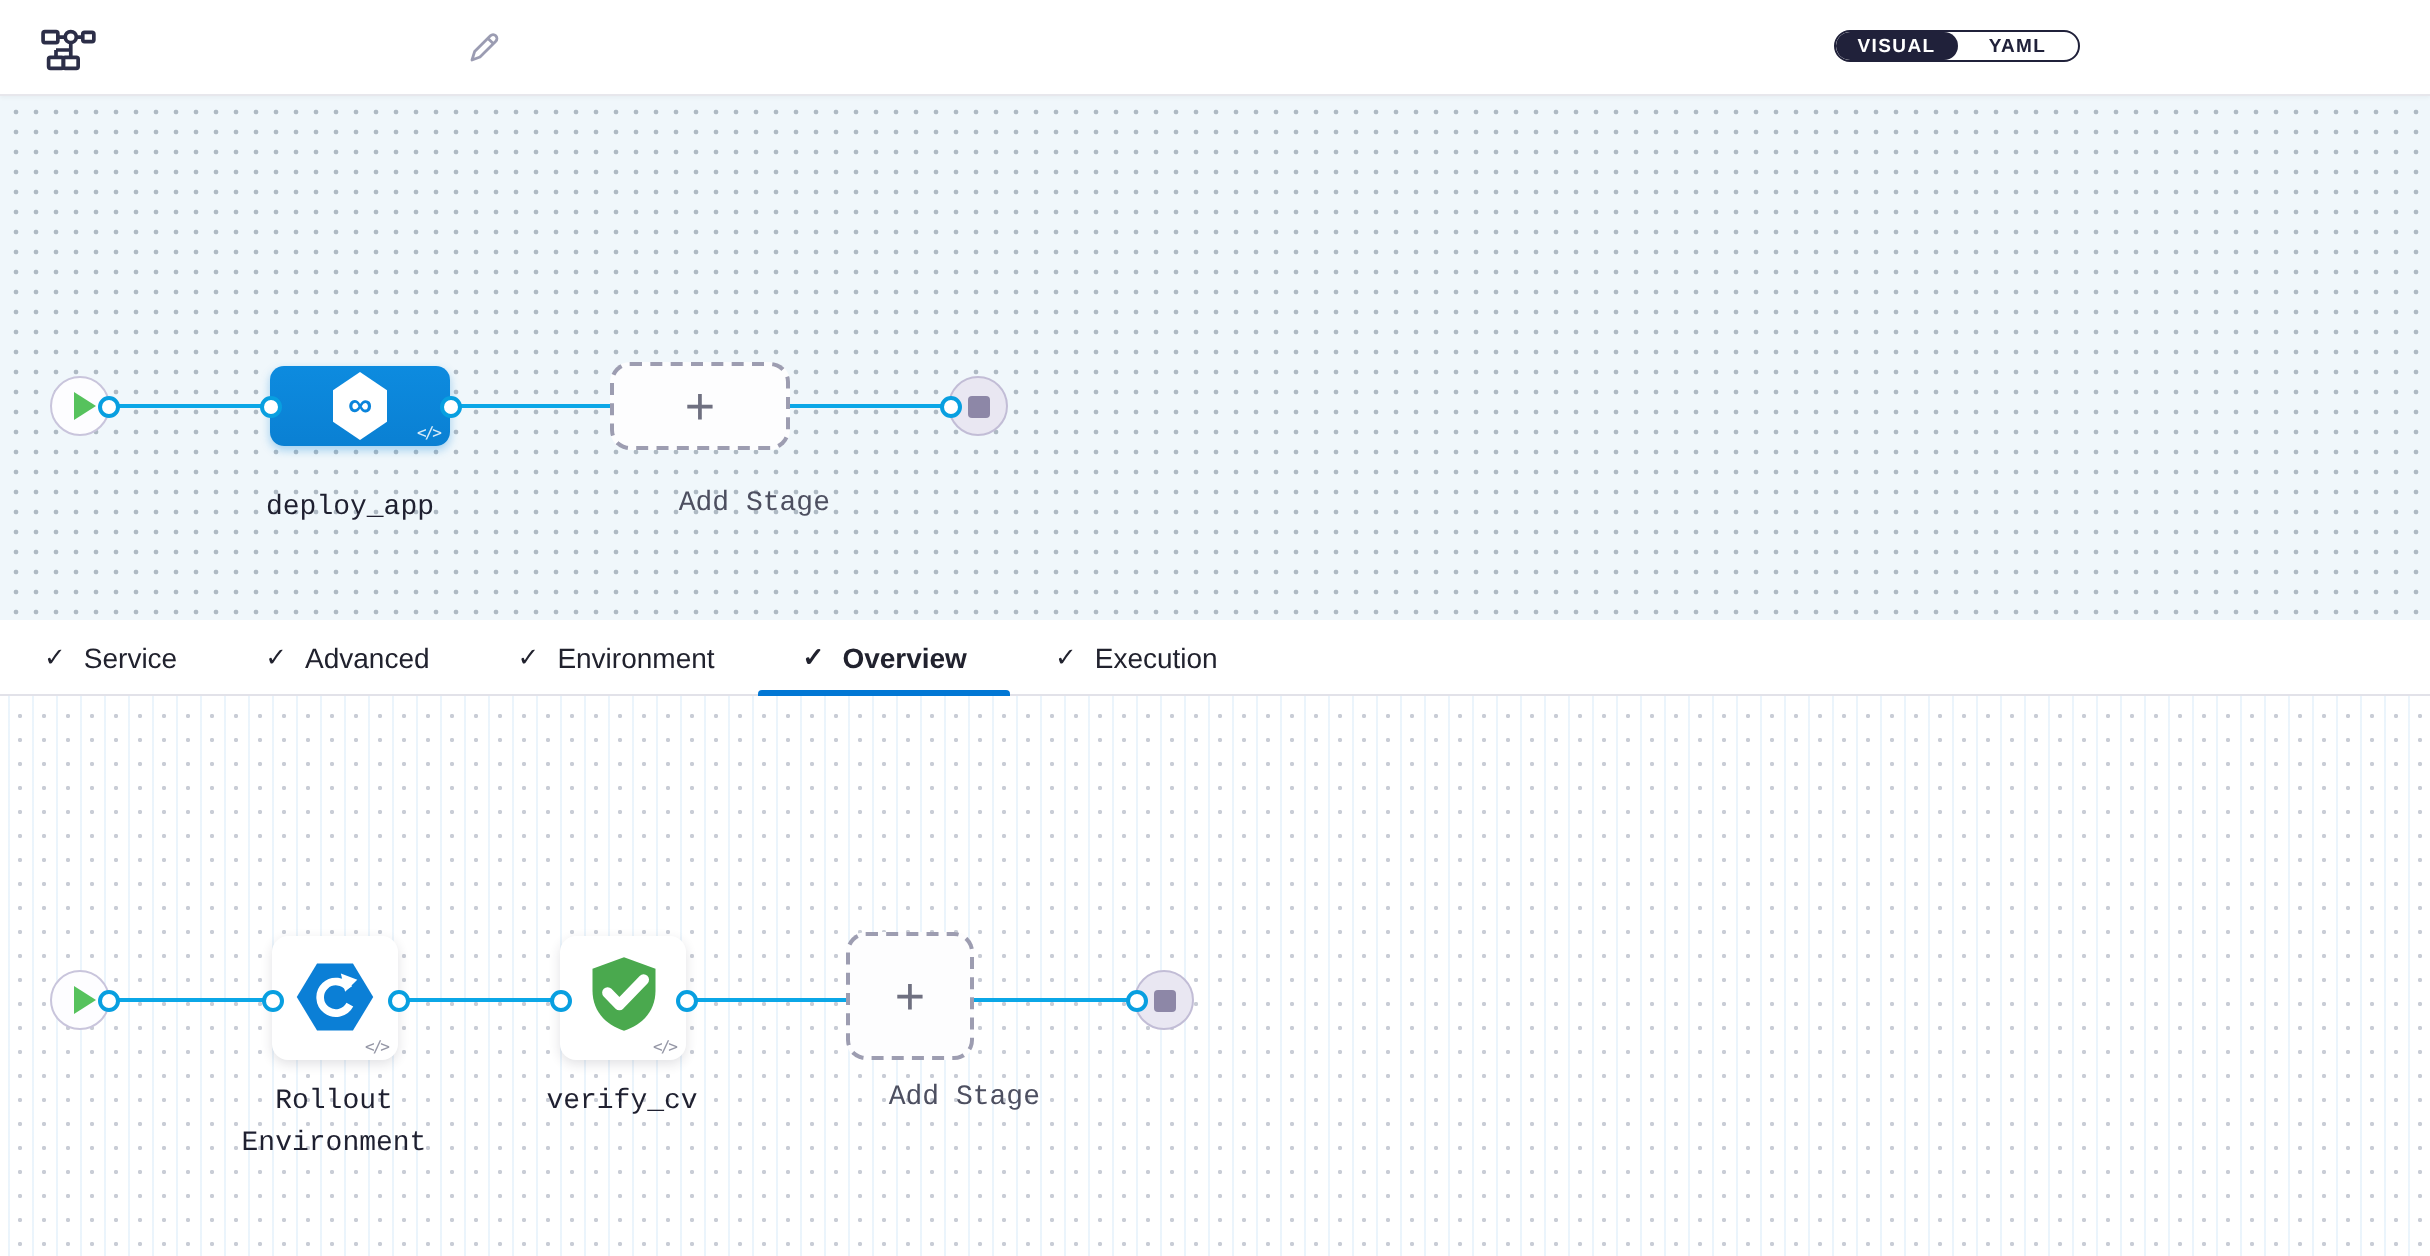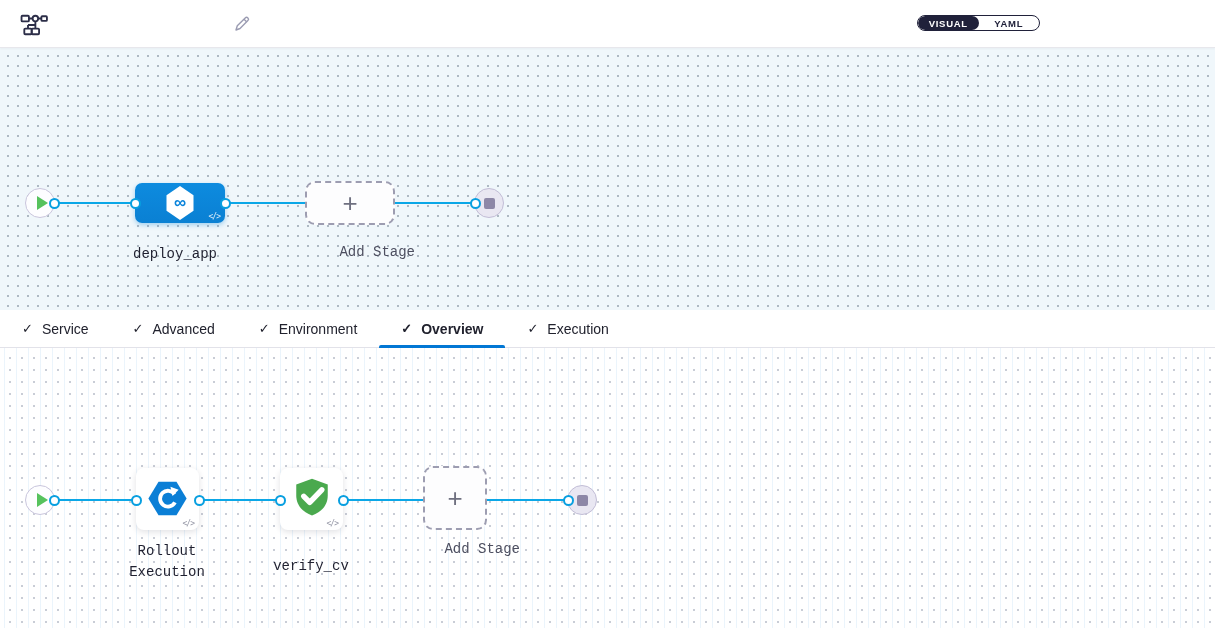--- a/index.html
+++ b/index.html
@@ -176,32 +176,32 @@
 
   <div class="step-card" style="left:136px; top:120px;">
     <div class="hex-blue">
       <svg width="27" height="27" viewBox="0 0 24 24">
         <path d="M18.2 8.2 A7 7 0 1 0 18.6 15.4" fill="none" stroke="#fff" stroke-width="3.4"></path>
         <polygon points="14.6,1.6 21.9,4.3 16.5,9.7" fill="#fff"></polygon>
       </svg>
     </div>
     <span class="code-glyph on-white">&lt;/&gt;</span>
   </div>
-  <div class="flow-label" style="left:102px; top:193px;">Rollout Execution</div>
+  <div class="flow-label" style="left:102px; top:193px;">Rollout Environment</div>
 
   <div class="step-card" style="left:280px; top:120px;">
     <div style="position:absolute; left:11px; top:7px;">
       <svg width="42" height="44" viewBox="0 0 24 24">
         <path d="M12 1.5 L21 4.8 V11 c0 5.8 -3.6 9.7 -9 11.5 C6.6 20.7 3 16.8 3 11 V4.8 Z" fill="#4aa94e"></path>
         <path d="M7.3 11.6 l3.4 3.5 L17.6 7.9" stroke="#fff" stroke-width="3.1" fill="none" stroke-linecap="round" stroke-linejoin="round"></path>
       </svg>
     </div>
     <span class="code-glyph on-white">&lt;/&gt;</span>
   </div>
-  <div class="flow-label" style="left:246px; top:208px;">verify_cv</div>
+  <div class="flow-label" style="left:246px; top:193px;">verify_cv</div>
 
   <div class="add-box" style="left:423px; top:118px; width:64px; height:64px; border-radius:10px;">
     <span class="plus-glyph">+</span>
   </div>
   <div class="flow-label muted" style="left:390px; top:191px;">Add Stage</div>
 
   <div class="node-end" style="left:567px; top:137px;">
     <span class="stop-square"></span>
   </div>
 </div>

